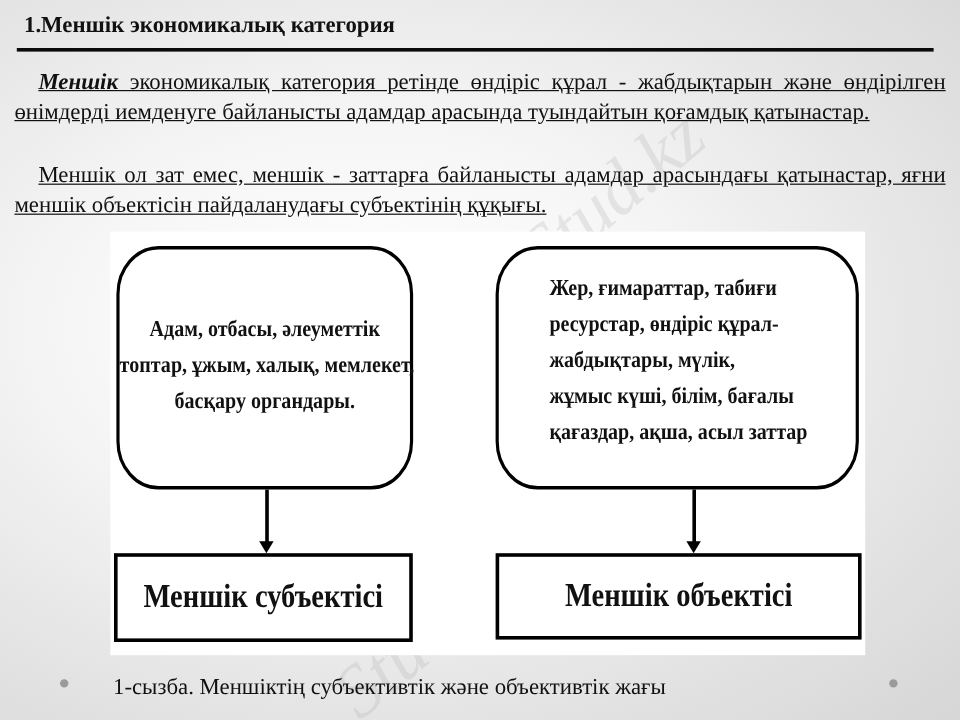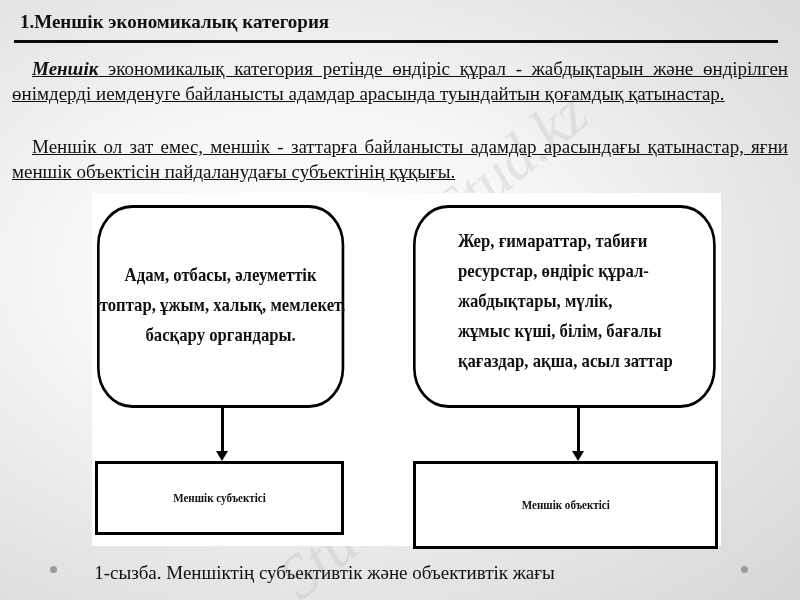--- a/index.html
+++ b/index.html
@@ -40,25 +40,25 @@
   }
   .arrow::after {
     content:""; position:absolute; left:-5px; bottom:-8px;
     border-left:6px solid transparent; border-right:6px solid transparent; border-top:10px solid #000;
   }
   .arrow-left { left:129px; top:215px; height:45px; }
   .arrow-right { left:485px; top:215px; height:45px; }
   .sbox {
     position:absolute; border:3px solid #000; background:#fff; box-sizing:border-box;
     display:flex; align-items:center; justify-content:center;
-    font-family: "Liberation Serif", serif; font-weight:bold; font-size:13px;
+    font-family: "Liberation Serif", serif; font-weight:bold; font-size:28px;
   }
   .sbox span { display:inline-block; transform:scaleX(0.85); }
   .sbox-left { left:3px; top:268px; width:249px; height:74px; }
-  .sbox-right { left:321px; top:268px; width:305px; height:88px; }
+  .sbox-right { left:321px; top:268px; width:305px; height:72px; }
   .caption {
     position:absolute; left:0; top:562px; width:649px; text-align:center;
     font-size:19px;
   }
   .bullet {
     position:absolute; top:566px; width:7px; height:7px; border-radius:50%; background:#9a9a9a;
   }
   .bullet-left { left:50px; }
   .bullet-right { left:741px; }
   .watermark {

